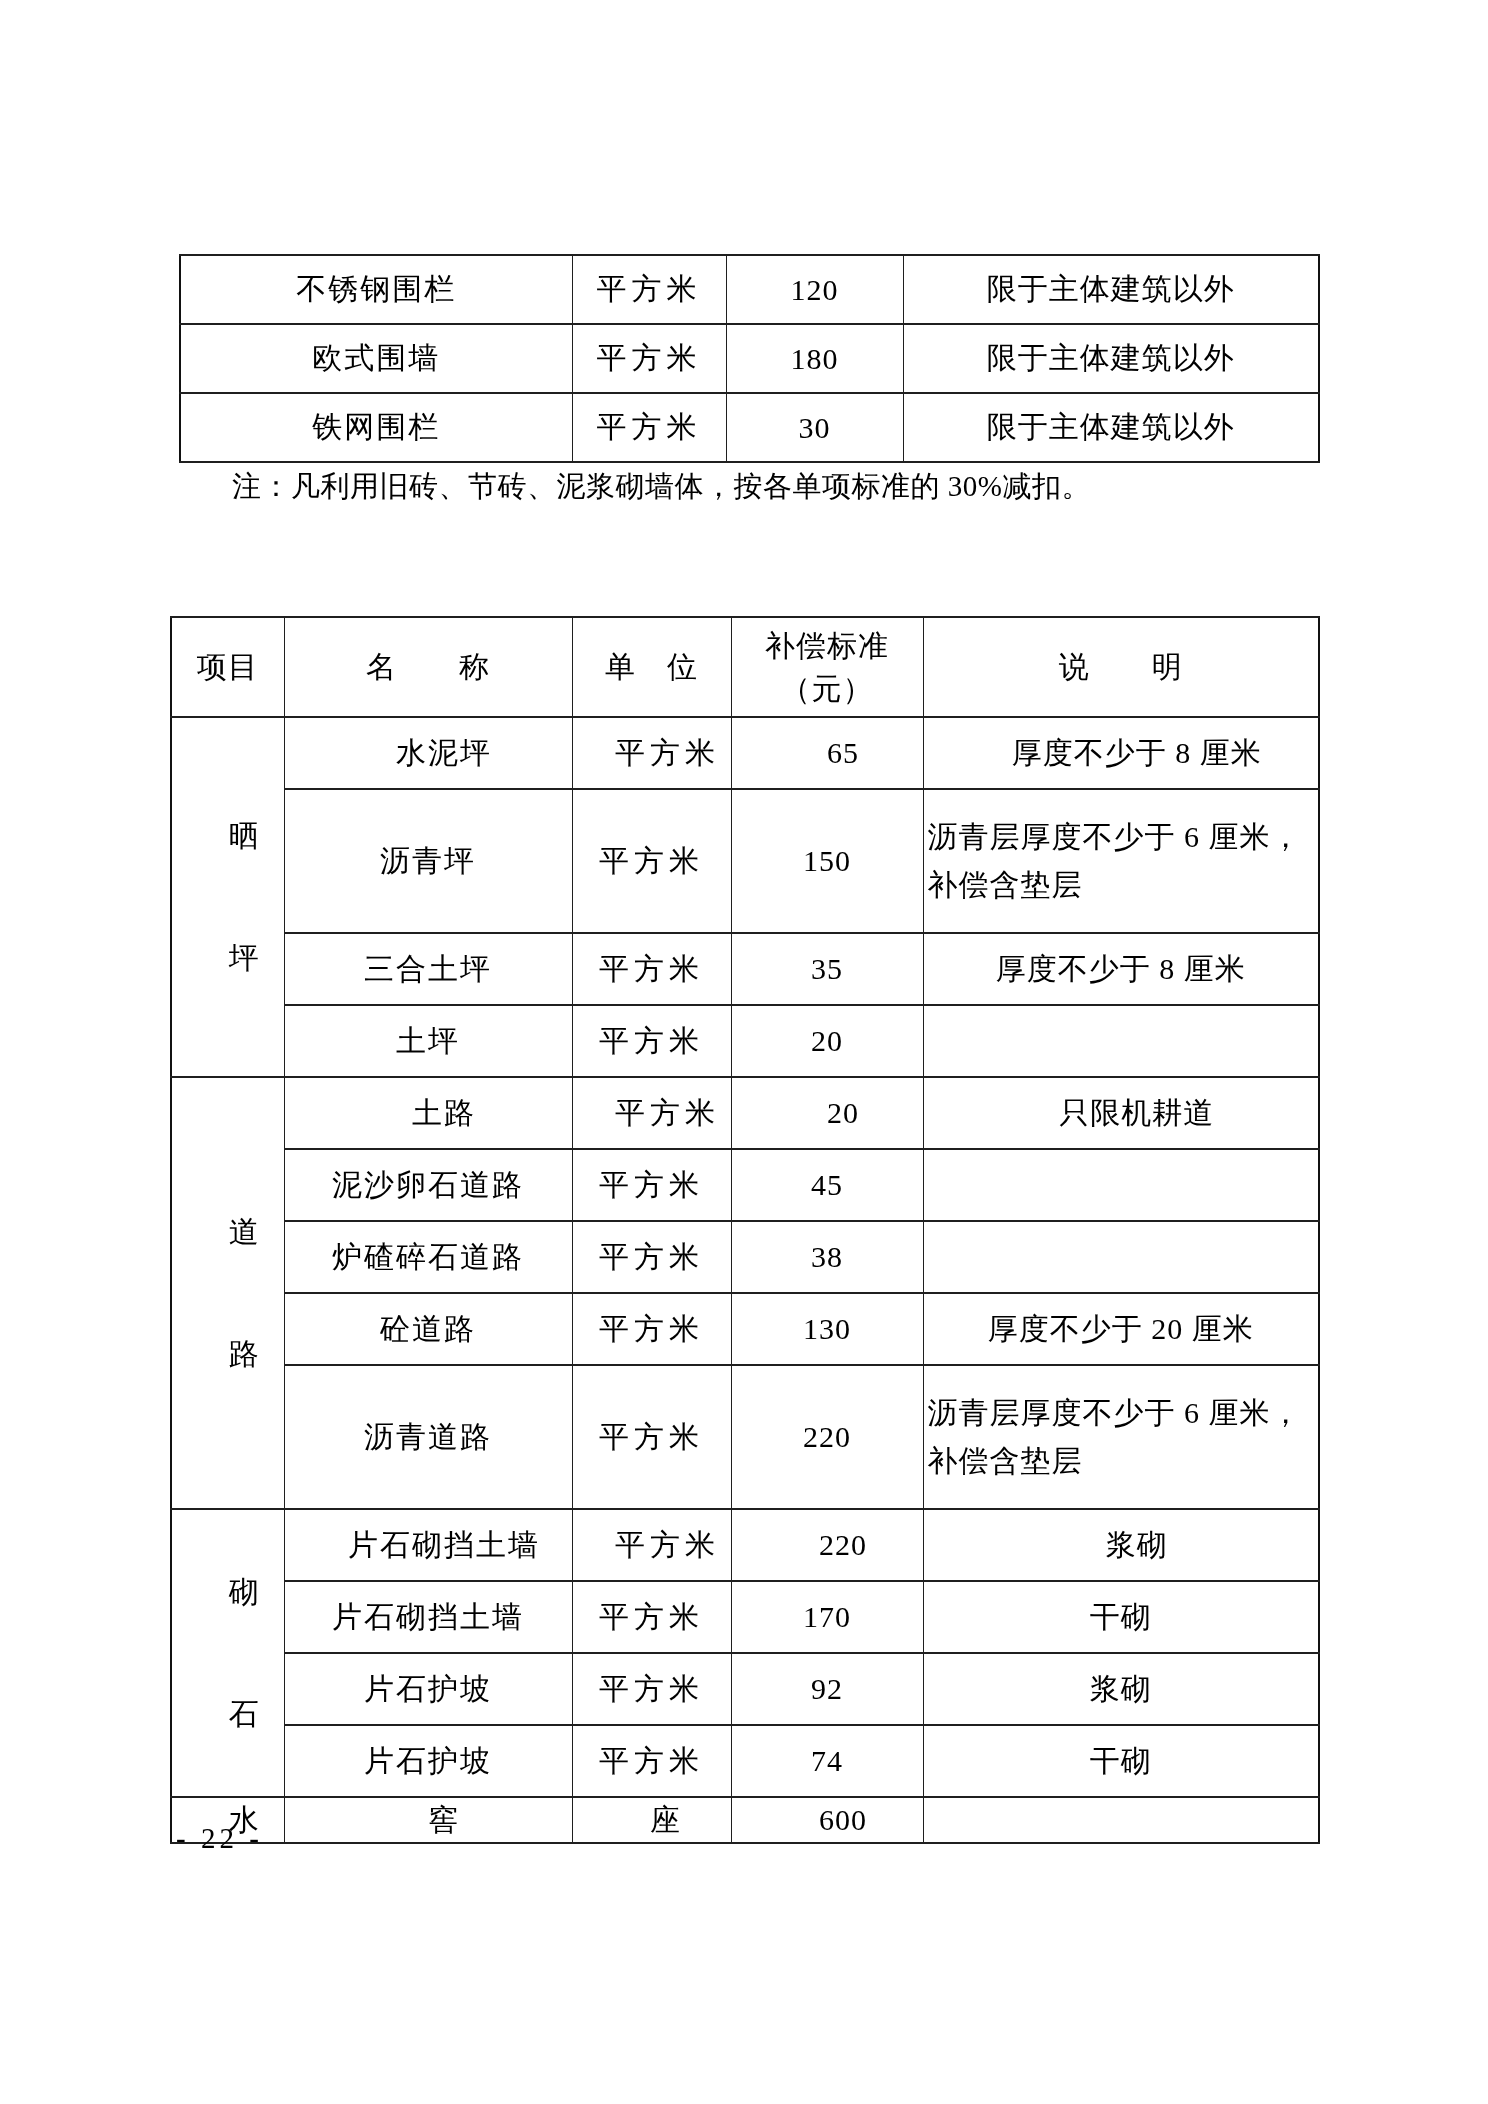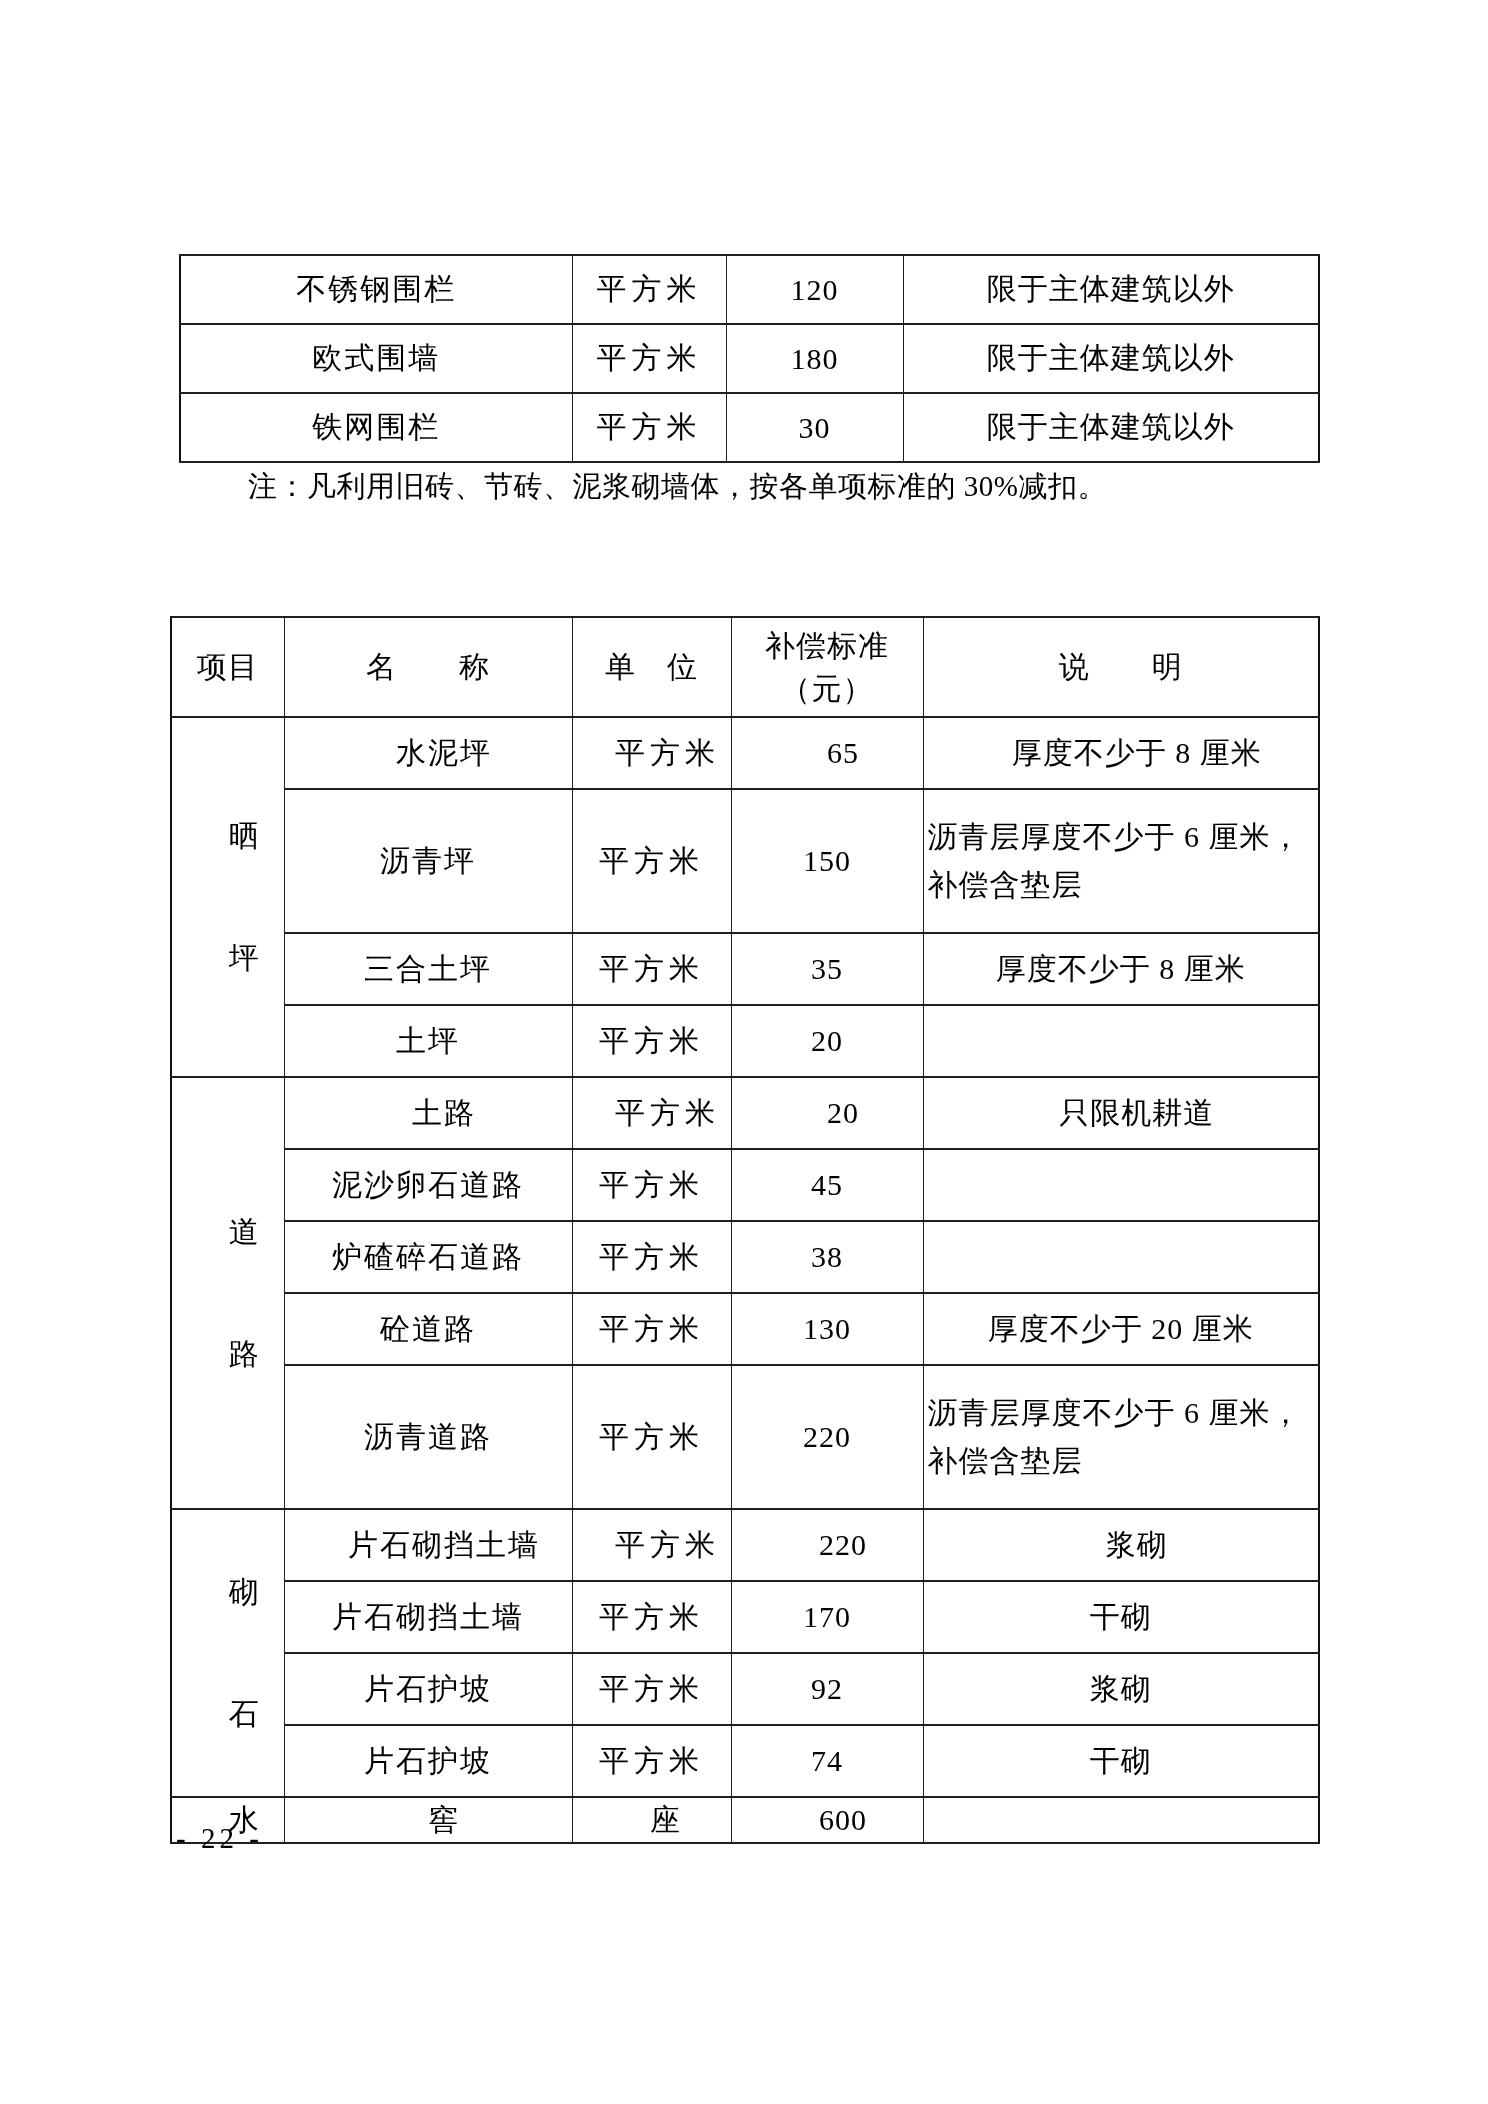--- a/index.html
+++ b/index.html
@@ -54,21 +54,21 @@
   .hdr{font-size:30px;letter-spacing:1px;}
   .hdr.pre{white-space:pre-line;line-height:1.45;}
 
   .group-label .vstack{
     display:flex;flex-direction:column;align-items:center;justify-content:center;
     gap:92px;height:100%;
   }
   .group-label .vstack span{font-size:30px;line-height:30px;}
 
   .footnote{
-    position:absolute;left:248px;top:467px;width:1090px;
+    position:absolute;left:232px;top:467px;width:1090px;
     font-size:29px;letter-spacing:0.5px;
   }
   .section-heading{
     position:absolute;left:243px;top:549px;
     font-family:"Liberation Sans","DejaVu Sans",sans-serif;
     font-weight:bold;font-size:34px;letter-spacing:2px;
   }
   .page-number{
     position:absolute;left:176px;top:1794px;
     font-size:29px;letter-spacing:4px;margin-top:28px;

